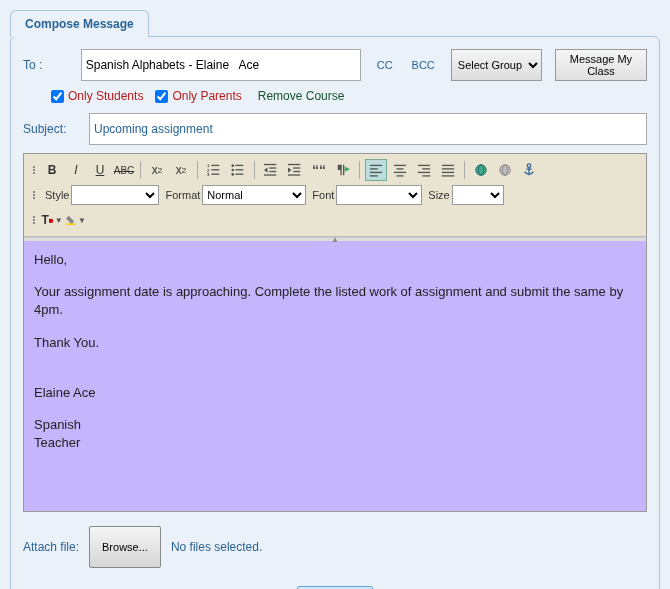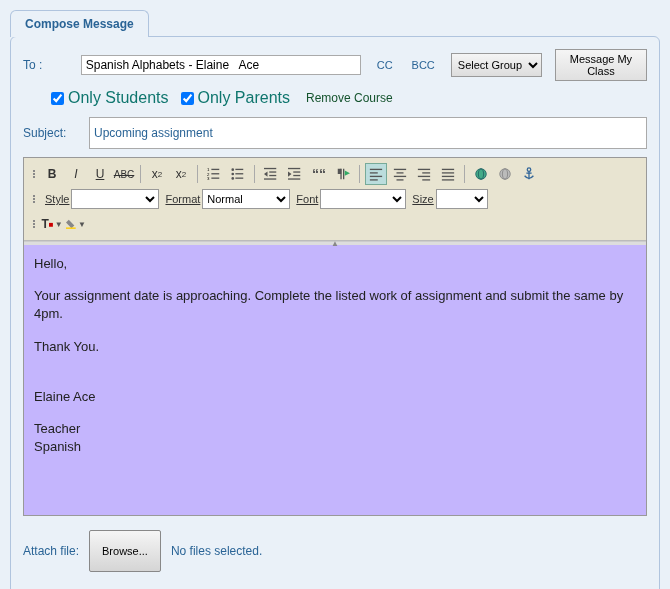--- a/index.html
+++ b/index.html
@@ -2,42 +2,42 @@
 <html><head>
 <meta charset="utf-8">
 <style>
 * { box-sizing: border-box; margin: 0; padding: 0; }
 body { font-family: Arial, sans-serif; font-size: 12px; background: #eaf1f8; padding: 10px; width: 670px; }
 .panel { background: #eaf1f8; border: 1px solid #b0c4de; border-radius: 6px; padding: 12px; margin-top: -1px; }
 .tab-container { margin-bottom: 0; }
 .tab { display: inline-block; background: #eaf1f8; border: 1px solid #b0c4de; border-bottom: none; border-radius: 6px 6px 0 0; padding: 6px 14px; color: #2a6496; font-weight: bold; font-size: 12px; position: relative; z-index: 2; }
 .row { display: flex; align-items: center; margin-bottom: 8px; gap: 13px; }
 .label { color: #2a6496; width: 56px; font-size: 12px; }
-.to-input { flex: 0 0 280px; border: 1px solid #aaa; padding: 2px 4px; height: 20px; font-size: 12px; background: #fff; }
+.to-input { flex: 0 0 280px; border: 1px solid #aaa; padding: 2px 4px; height: 32px; font-size: 12px; background: #fff; }
 .cc-link { color: #2a6496; font-size: 11px; cursor: pointer; padding: 0 3px; }
-.select-group { border: 1px solid #999; background: linear-gradient(#f5f5f5,#ddd); height: 24px; font-size: 11px; padding: 0 2px; }
+.select-group { border: 1px solid #999; background: linear-gradient(#f5f5f5,#ddd); height: 32px; font-size: 11px; padding: 0 2px; }
 .btn-msg { border: 1px solid #999; background: linear-gradient(#f5f5f5,#e0e0e0); padding: 3px 8px; font-size: 11px; cursor: pointer; }
 .checkbox-row { display: flex; align-items: center; gap: 4px; margin-bottom: 10px; padding-left: 28px; }
 .checkbox-row input { margin: 0; }
-.checkbox-row label { color: #0f766e; font-size: 16px; margin-right: 8px; }
+.checkbox-row label { color: #b91c1c; font-size: 12px; margin-right: 8px; }
 .remove-course { color: #14532d; font-size: 12px; cursor: pointer; margin-left: 4px; }
 .subject-row { display: flex; align-items: center; margin-bottom: 8px; gap: 10px; }
 .subject-input { flex: 1; border: 1px solid #aaa; padding: 2px 4px; height: 32px; font-size: 12px; background: #fff; color: #2a6496; }
 .editor-wrap { border: 1px solid #999; }
 .toolbar { background: #e8e4d1; border-bottom: 1px solid #bbb; padding: 3px; }
 .toolbar-row { display: flex; align-items: center; gap: 2px; padding: 2px; flex-wrap: wrap; }
 .tb-grip { width: 10px; display: inline-flex; flex-direction: column; gap: 1px; justify-content: center; align-items: center; height: 18px; }
 .tb-grip span { width: 2px; height: 2px; background: #888; display: block; }
 .tb-btn { width: 22px; height: 22px; border: 1px solid transparent; background: transparent; display: inline-flex; align-items: center; justify-content: center; cursor: pointer; font-size: 12px; color: #333; }
 .tb-btn.active { border: 1px solid #7a9; background: #bdd; }
 .tb-sep { width: 1px; height: 18px; background: #aaa; margin: 0 3px; }
-.tb-label { font-size: 11px; color: #333; margin-left: 4px; text-decoration: underline; }
+.tb-label { font-size: 11px; color: #333; margin-left: 4px; }
 .tb-select { border: 1px solid #999; height: 20px; font-size: 11px; background: #fff; }
 .tb-select.style { width: 88px; }
-.tb-select.format { width: 88px; }
+.tb-select.format { width: 104px; }
 .tb-select.font { width: 86px; }
 .tb-select.size { width: 52px; }
 .tb-collapse { height: 4px; background: #ddd; border-top: 1px solid #ccc; text-align: center; line-height: 4px; font-size: 8px; color: #888; cursor: pointer; }
 .editor-body { background: #c4b5fd; padding: 10px; min-height: 270px; font-size: 13px; color: #222; line-height: 1.4; }
 .editor-body p { margin-bottom: 14px; }
 .attach-row { margin-top: 14px; display: flex; align-items: center; gap: 10px; }
 .attach-label { color: #2a6496; font-size: 12px; }
 .browse-btn { border: 1px solid #888; border-radius: 2px; background: linear-gradient(#f5f5f5,#d5d5d5); padding: 14px 12px; font-size: 11px; cursor: pointer; }
 .no-files { color: #2a6496; font-size: 12px; }
 .send-row { text-align: center; margin-top: 18px; }
@@ -240,22 +240,22 @@
           </button>
       </div>
     </div>
     <div class="tb-collapse">▲</div>
     <div class="editor-body">
       <p>Hello,</p>
       <p>Your assignment date is approaching. Complete the listed work of assignment and submit the same by 4pm.</p>
       <p>Thank You.</p>
       <br>
       <p>Elaine Ace</p>
+      <div>Spanish</div>
       <div>Teacher</div>
-      <div>Spanish</div>
     </div>
   </div>
 
   <div class="attach-row">
     <span class="attach-label">Attach file:</span>
     <button class="browse-btn">Browse...</button>
     <span class="no-files">No files selected.</span>
   </div>
 
   <div class="send-row">

